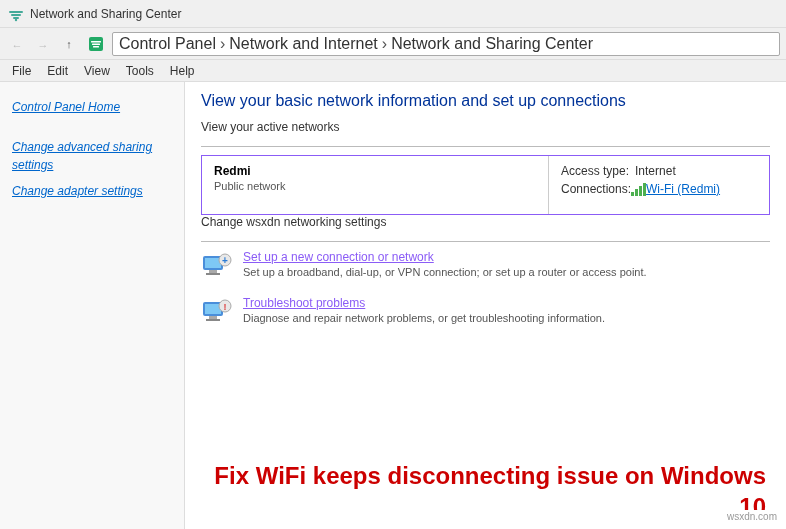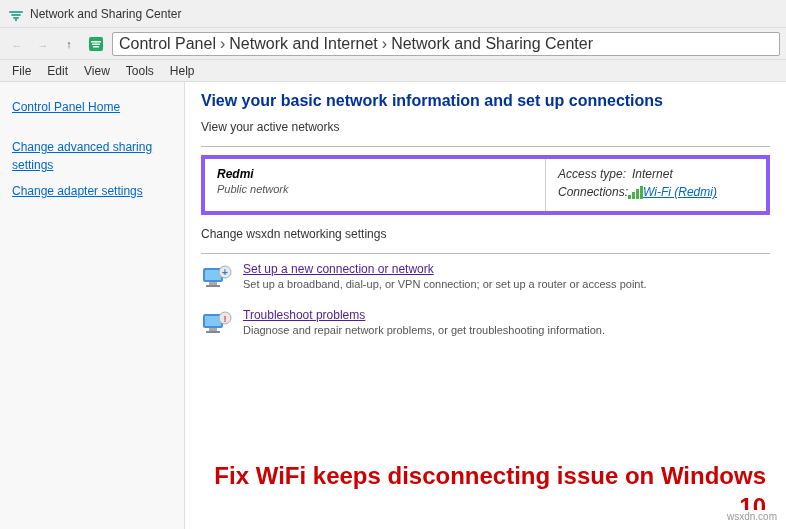--- a/index.html
+++ b/index.html
@@ -105,57 +105,56 @@
       padding: 12px 0;
     }
     .sidebar-link {
       display: block;
       padding: 4px 12px;
       font-size: 12px;
       color: #0066cc;
       cursor: pointer;
       text-decoration: underline;
       line-height: 1.5;
+      font-style: italic;
     }
 
     
     .content-area {
       flex: 1;
       background: white;
       padding: 0;
       overflow: hidden;
       position: relative;
     }
 
     .content-inner {
       padding: 10px 16px;
     }
 
     .page-title {
       font-size: 16px;
       color: #003399;
-      font-weight: bold;
+      font-weight: normal;
       margin-bottom: 10px;
     }
 
     
     .section-header {
       font-size: 12px;
       color: #333;
       border-bottom: 1px solid #bbb;
       padding-bottom: 12px;
       margin-bottom: 8px;
     }
 
     .network-box {
       display: flex;
-      border: 4px solid #8b5cf6;
-      margin-bottom: 12px;
+      border: 1px solid #8b5cf6;
       min-height: 60px;
-      font-style: italic;
     }
     .network-left {
       flex: 1;
       padding: 8px 12px;
       border-right: 1px solid #ccc;
     }
     .network-right {
       width: 220px;
       padding: 8px 12px;
     }
@@ -221,21 +220,21 @@
       height: 32px;
       flex-shrink: 0;
       display: flex;
       align-items: center;
       justify-content: center;
     }
     .settings-text {
       flex: 1;
     }
     .settings-link {
-      color: #4c1d95;
+      color: #8b5cf6;
       text-decoration: underline;
       cursor: pointer;
       font-size: 12px;
     }
     .settings-desc {
       font-size: 11px;
       color: #555;
       margin-top: 2px;
     }
 

